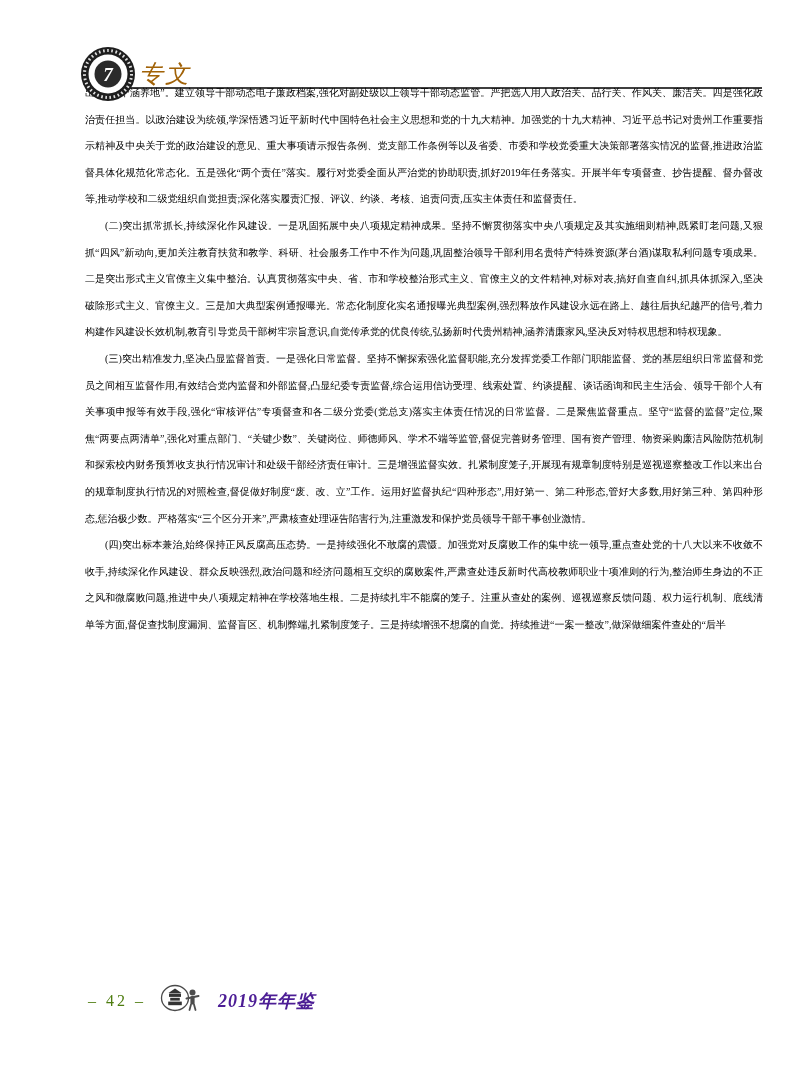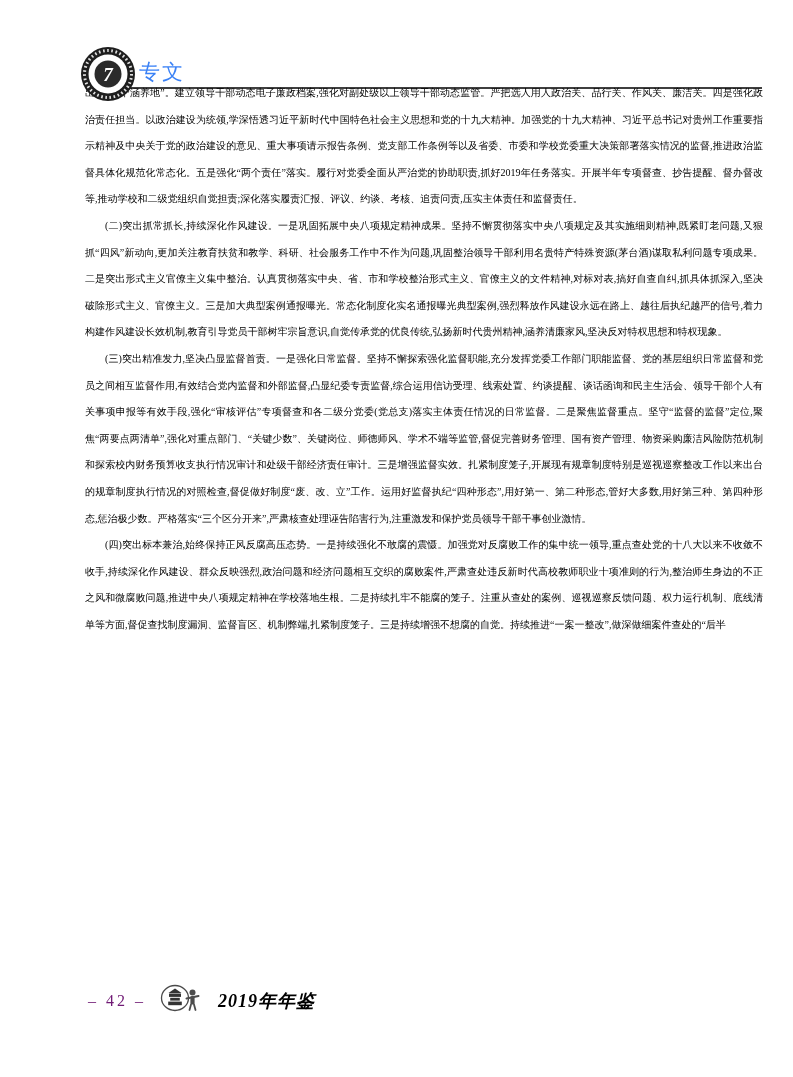--- a/index.html
+++ b/index.html
@@ -27,23 +27,24 @@
     left: 80px;
     top: 46px;
     width: 56px;
     height: 56px;
     z-index: 2;
   }
   .section-label {
     position: absolute;
     left: 139px;
     top: 58px;
-    font-size: 21px;
+    font-size: 24px;
+    font-style: italic;
     letter-spacing: 2px;
-    color: #3b82f6;
+    color: #a16207;
     font-family: "Liberation Serif", "DejaVu Serif", serif;
   }
 
   
   .doc-body {
     position: absolute;
     left: 85px;
     top: 80px;
     width: 678px;
     text-align: justify;
@@ -61,27 +62,27 @@
     left: 88px;
     top: 984px;
     height: 34px;
     display: flex;
     align-items: center;
     gap: 12px;
   }
   .page-number {
     font-size: 16px;
     letter-spacing: 3px;
-    color: #701a75;
+    color: #4d7c0f;
   }
   .yearbook-label {
     font-size: 18px;
     font-weight: bold;
     font-style: italic;
-    color: #000000;
+    color: #4c1d95;
     letter-spacing: 1px;
     font-family: "Liberation Serif", "DejaVu Serif", serif;
   }
 </style>
 </head>
 <body>
 
 <div class="page">
 
   <div class="header-rule"></div>

